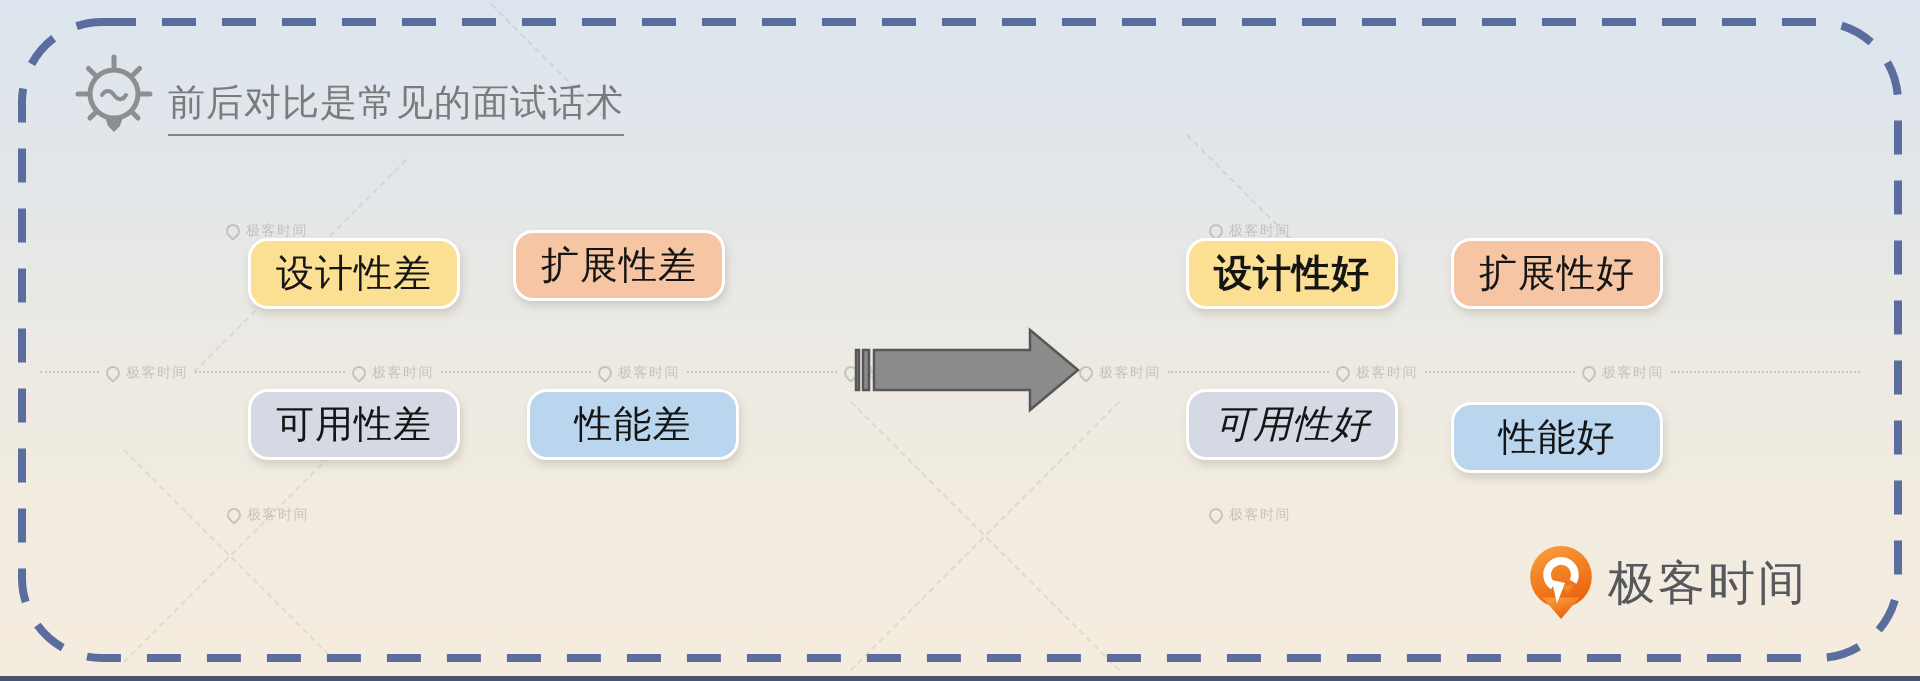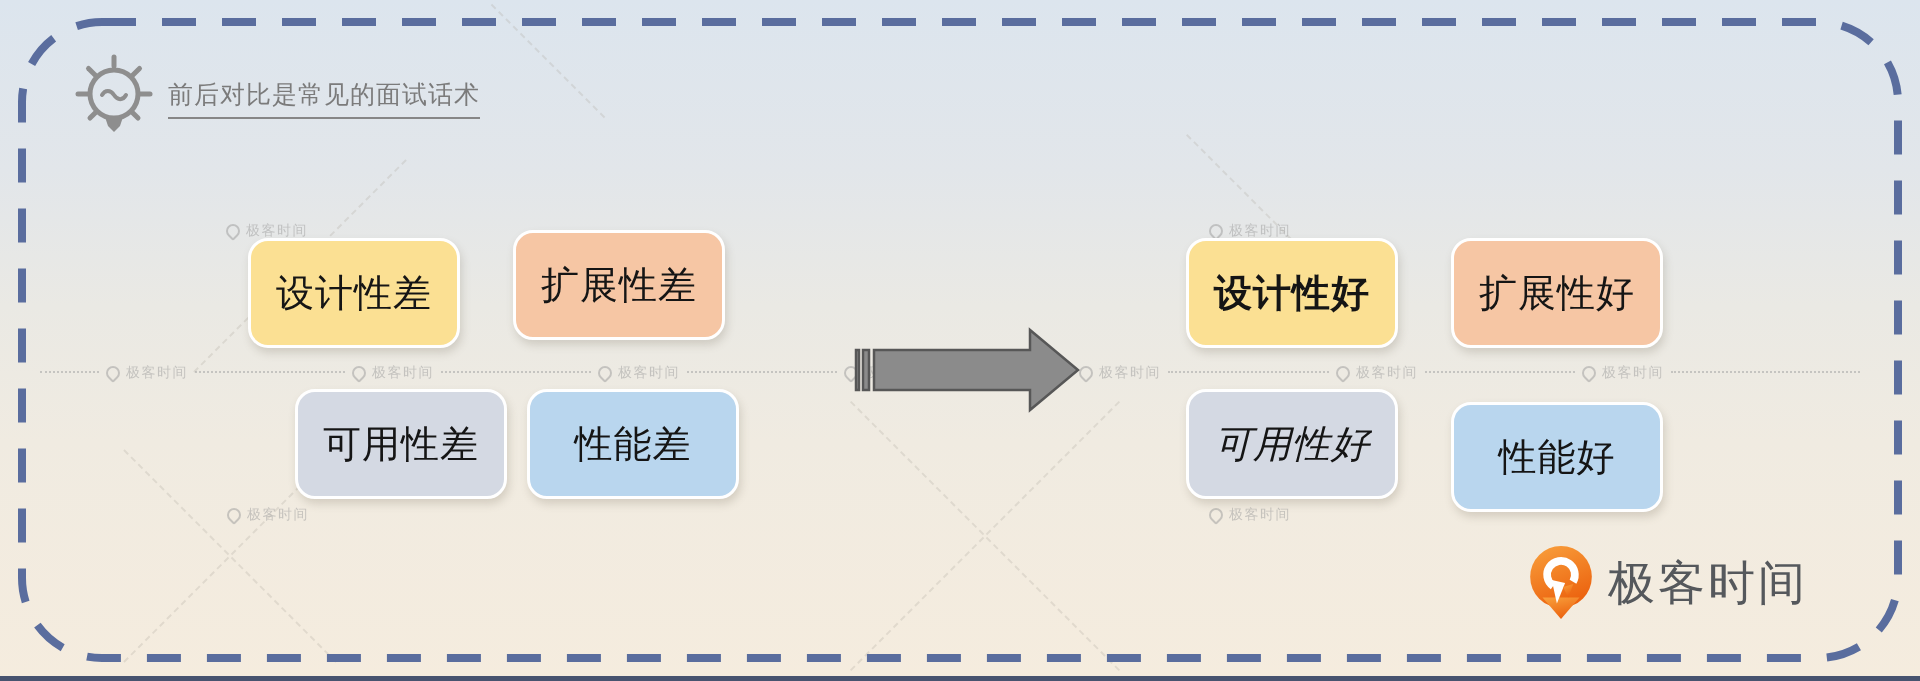--- a/index.html
+++ b/index.html
@@ -8,34 +8,34 @@
     position:relative;width:1920px;height:681px;overflow:hidden;
     background:linear-gradient(180deg,#dce5ee 0%,#e2e6ea 25%,#eae9e4 45%,#f0ebe1 65%,#f5ecde 100%);
   }
   .frame-svg{position:absolute;left:0;top:0;z-index:5;pointer-events:none;}
   .bottom-strip{position:absolute;left:0;top:676px;width:1920px;height:5px;background:#47536f;z-index:6;}
 
   
   .bulb{position:absolute;left:72px;top:52px;z-index:4;}
   .page-title{
     position:absolute;left:168px;top:78px;z-index:4;
-    font-size:25px;color:#7b7b7b;letter-spacing:1px;
+    font-size:37px;color:#7b7b7b;letter-spacing:1px;
     border-bottom:2px solid #868686;padding-bottom:6px;white-space:nowrap;
   }
 
   
   .wm{position:absolute;transform:translate(-50%,-50%);display:flex;align-items:center;gap:6px;
       color:#9c9c9c;opacity:.5;font-size:14px;letter-spacing:1.5px;white-space:nowrap;z-index:1;}
   .wm-icon{width:14px;height:14px;border:2.5px solid #9c9c9c;border-radius:50% 50% 15% 50%;
       box-sizing:border-box;transform:rotate(45deg);flex:0 0 auto;}
   .dotrow{position:absolute;height:0;border-top:2px dotted #a6a6a6;opacity:.55;z-index:1;}
   .diag{position:absolute;height:0;border-top:2px dashed #aaa59b;opacity:.25;z-index:0;}
 
   
-  .box{position:absolute;width:212px;height:110px;box-sizing:border-box;
+  .box{position:absolute;width:212px;height:71px;box-sizing:border-box;
        border:3px solid #ffffff;border-radius:20px;z-index:2;
        display:flex;align-items:center;justify-content:center;
        font-size:38px;color:#151515;letter-spacing:1px;
        box-shadow:2px 5px 9px rgba(110,100,80,.22);}
   .c-yellow{background:#fbe093;}
   .c-salmon{background:#f6c6a4;}
   .c-lavender{background:#d4d9e3;}
   .c-blue{background:#b9d6ee;}
 
   
@@ -134,21 +134,21 @@
     <path d="M33 65 L51 65 L48 74 L42 80 L36 74 Z" fill="#8e8e8e"></path>
   </svg>
   <div class="page-title">前后对比是常见的面试话术</div>
 
   <div class="box c-yellow" style="left:248px;top:238px;">
       <span>设计性差</span>
     </div>
   <div class="box c-salmon" style="left:513px;top:230px;justify-content:center;">
       <span>扩展性差</span>
     </div>
-  <div class="box c-lavender" style="left:248px;top:389px;margin-left:47px;">
+  <div class="box c-lavender" style="left:248px;top:389px;">
       <span>可用性差</span>
     </div>
   <div class="box c-blue" style="left:513px;top:389px;margin-left:14px;">
       <span>性能差</span>
     </div>
 
   <svg class="arrow-svg" width="232" height="92" viewBox="0 0 232 92">
     <g fill="#8b8b8b" stroke="#575757" stroke-width="2.5" stroke-linejoin="miter">
       <rect x="6" y="26" width="3" height="40"></rect>
       <rect x="13" y="26" width="6" height="40"></rect>

